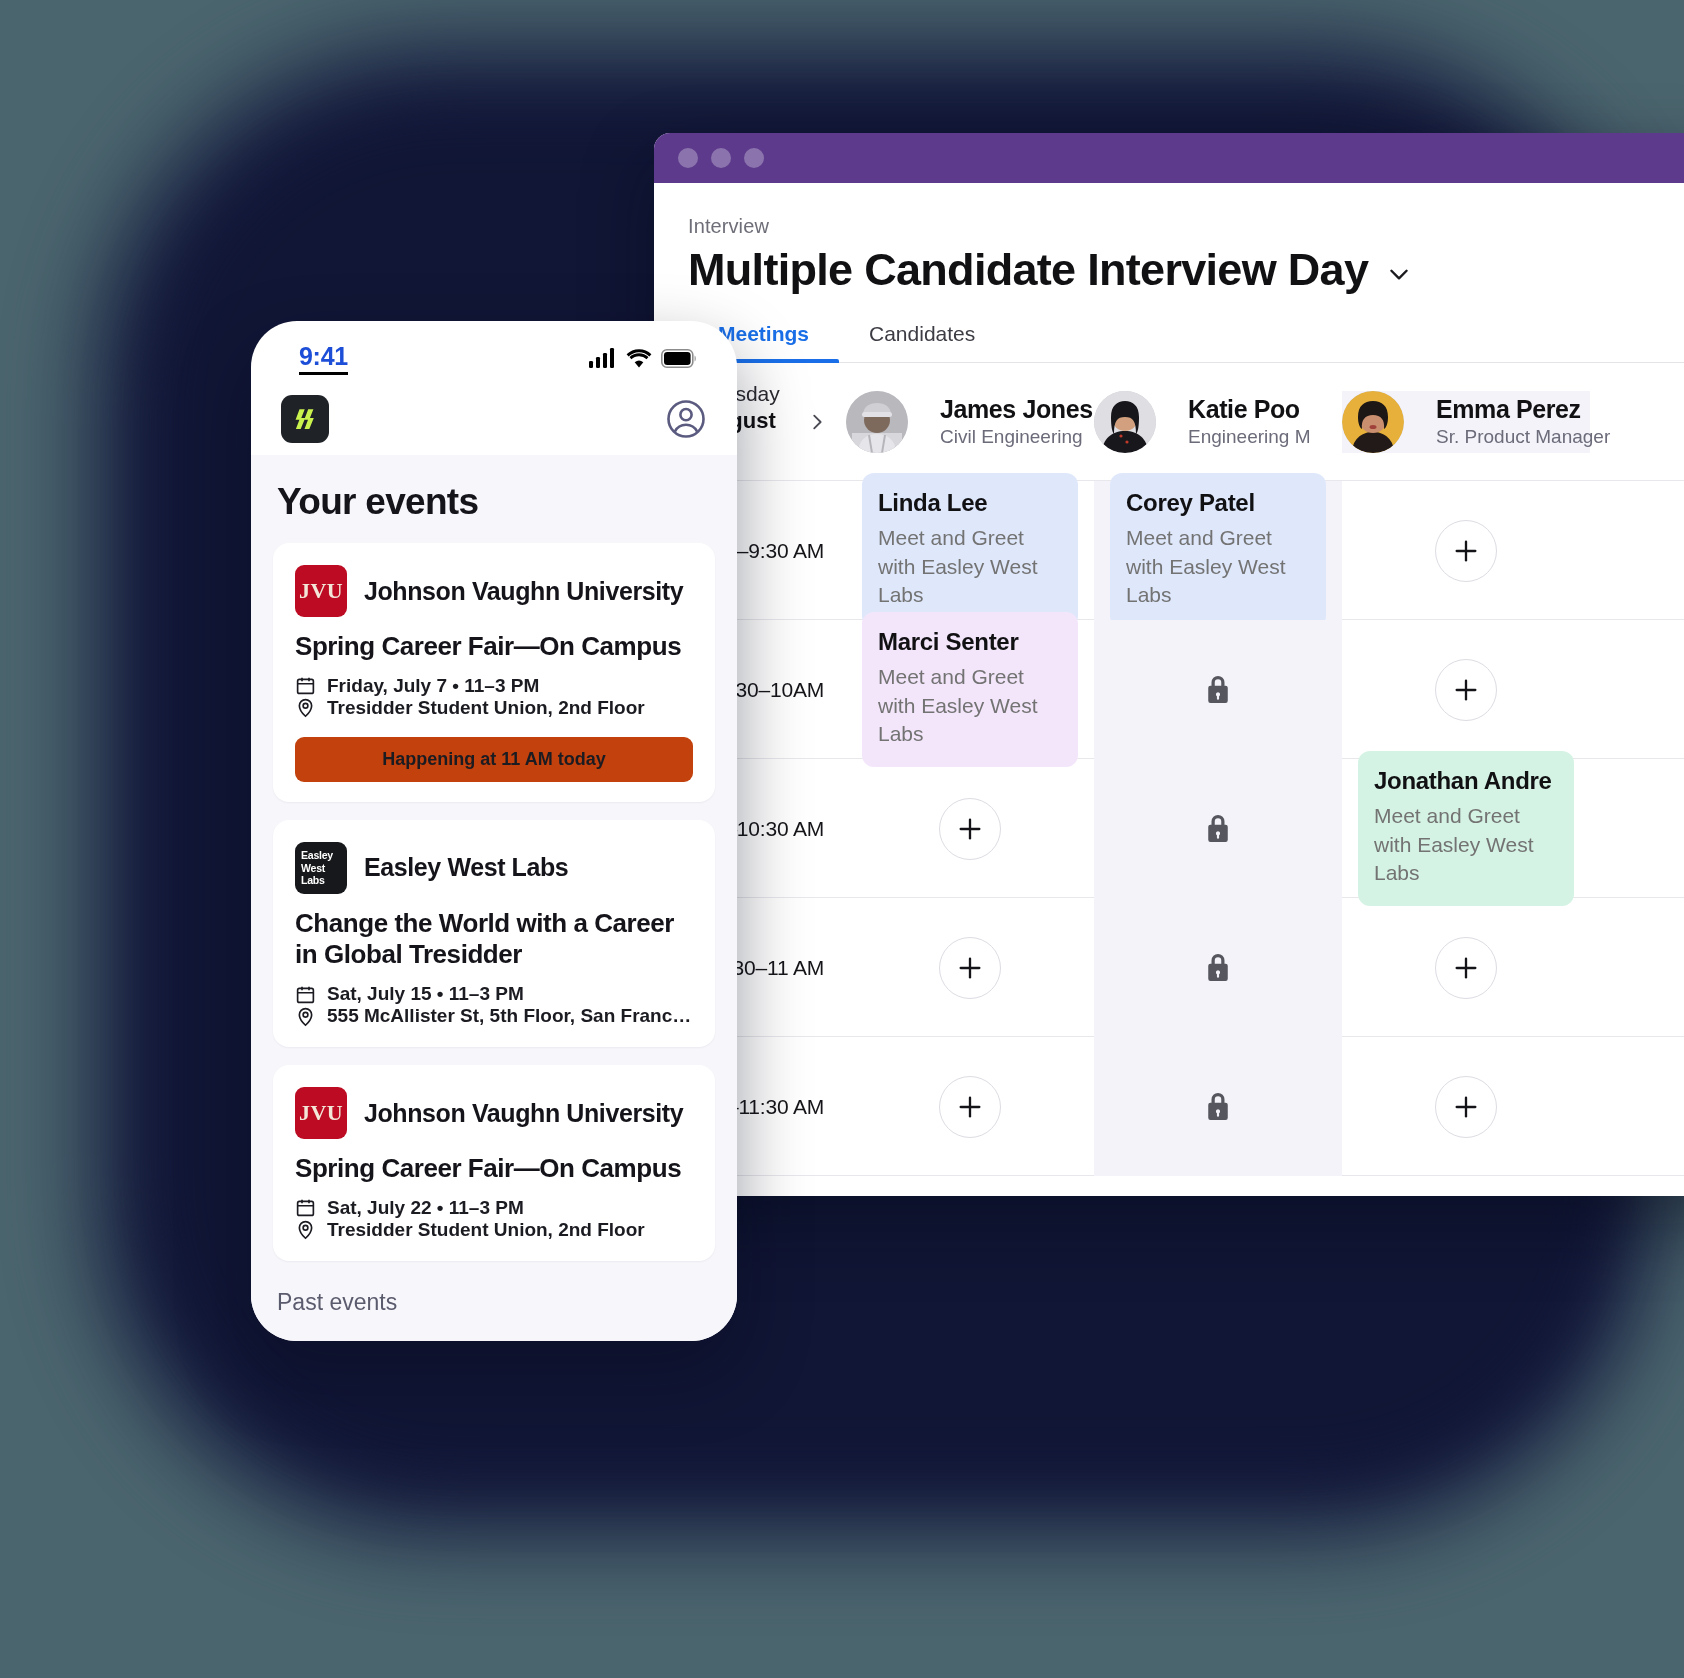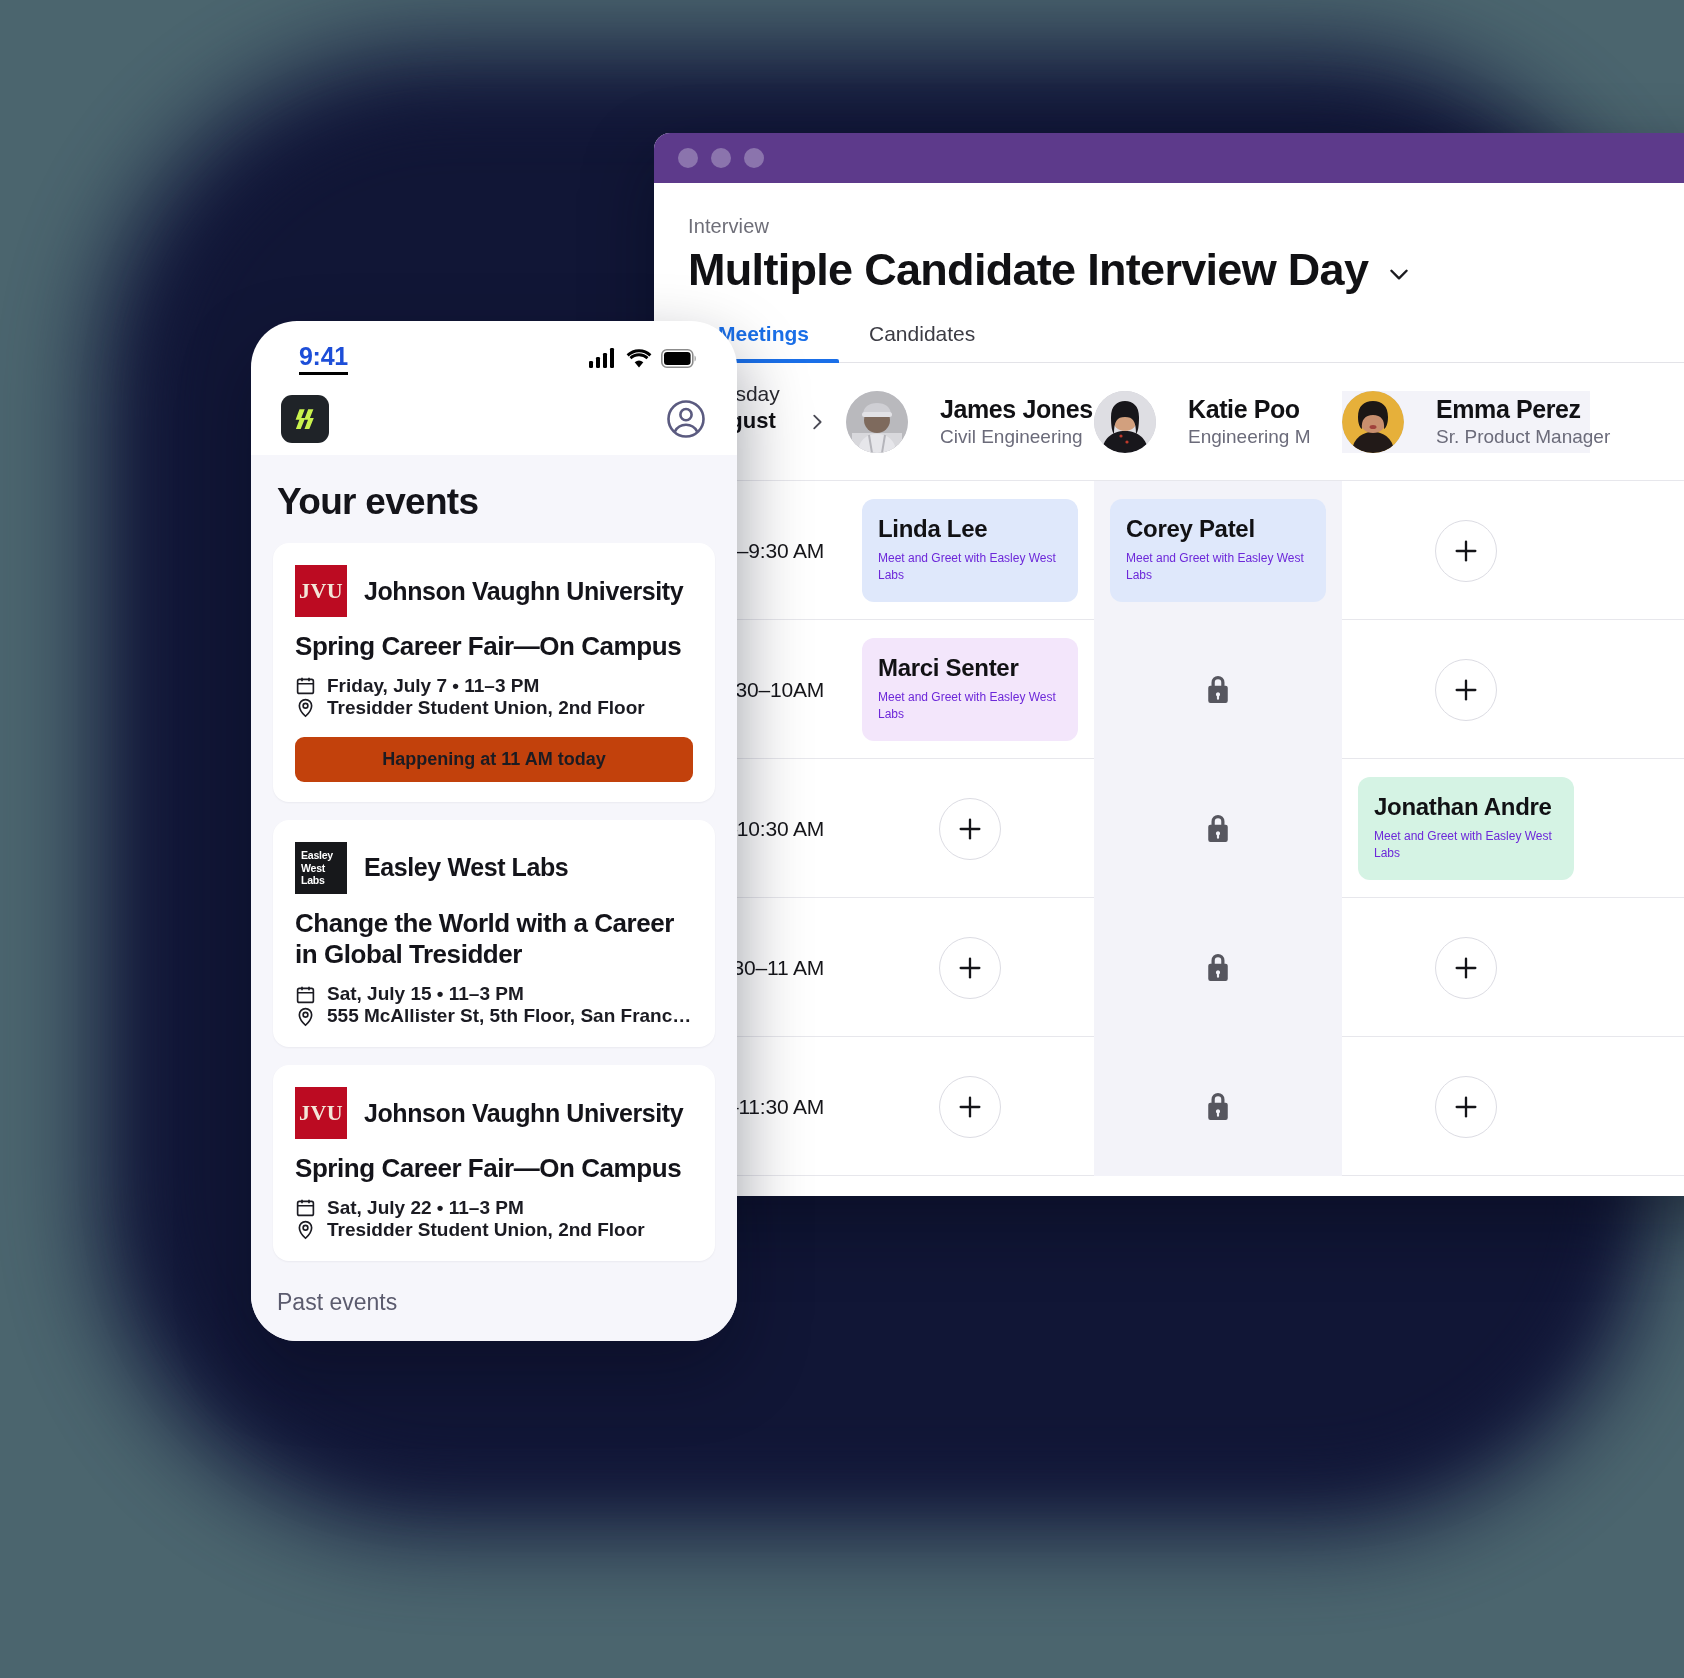--- a/index.html
+++ b/index.html
@@ -109,21 +109,21 @@
   .grow.slot { height: 139px; }
   .slot .tcell { height: 139px; }
   .slot .pcell { height: 139px; }
 
   .meeting {
     width: 216px; border-radius: 12px; padding: 16px 16px 18px 16px;
     align-self: center;
   }
   .m-name { font-size: 24px; font-weight: 700; color:#111114; letter-spacing:-.3px;
             white-space: nowrap; }
-  .m-sub { font-size: 12px; color:#6d28d9; line-height: 1.38; margin-top: 7px; }
+  .m-sub { font-size: 21px; color:#737373; line-height: 1.38; margin-top: 7px; }
 
   .plusbtn {
     width: 62px; height: 62px; border-radius: 50%;
     border: 1px solid #dcdce3; background:#fff;
     display:flex; align-items:center; justify-content:center;
   }
   .plusbtn svg { width: 28px; height:28px; }
   .lockicon { width: 26px; height: 32px; color:#56565f; }
 
   
@@ -151,21 +151,21 @@
   .acct-icon { width: 42px; height: 42px; color: #5b5b80; }
 
   .phone-body { background: #f6f6fb; height: calc(100% - 134px); padding: 0 22px;
                 overflow: hidden; }
   .your-events { font-size: 37px; font-weight: 700; color:#14141a;
                  padding: 26px 4px 20px 4px; letter-spacing:-.7px; }
 
   .ecard { background:#fff; border-radius: 16px; padding: 22px 22px 20px 22px;
            margin-bottom: 18px; box-shadow: 0 1px 2px rgba(20,20,40,.05); }
   .ecard-top { display:flex; align-items:center; gap: 17px; margin-bottom: 14px; }
-  .org-logo { width: 52px; height:52px; border-radius: 0; flex:0 0 52px;
+  .org-logo { width: 52px; height:52px; border-radius: 9px; flex:0 0 52px;
               display:flex; align-items:center; justify-content:center;
               overflow:hidden; }
   .org-logo.jvu { background:#bc0b22; }
   .org-logo.jvu span { color:#f3e6d8; font-family:"Liberation Serif", serif;
                        font-size: 22px; font-weight:700; letter-spacing:.4px;}
   .org-logo.ewl { background:#17181b; flex-direction:column; align-items:flex-start;
                   padding: 5px 6px; justify-content:center; }
   .org-logo.ewl span { color:#fff; font-size: 11.5px; font-weight:700;
                        line-height: 1.06; letter-spacing:-.3px;
                        transform: scaleX(.92); transform-origin:left center; }

